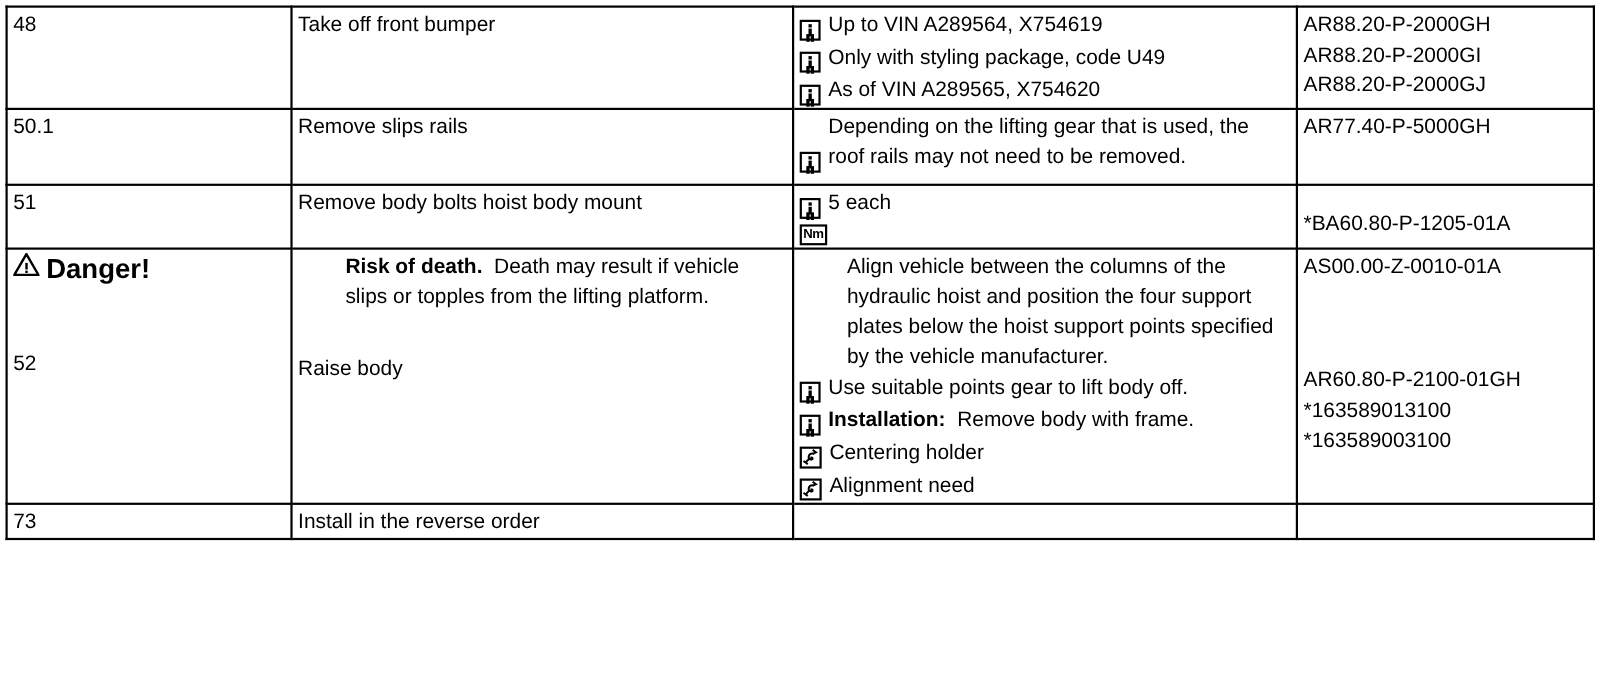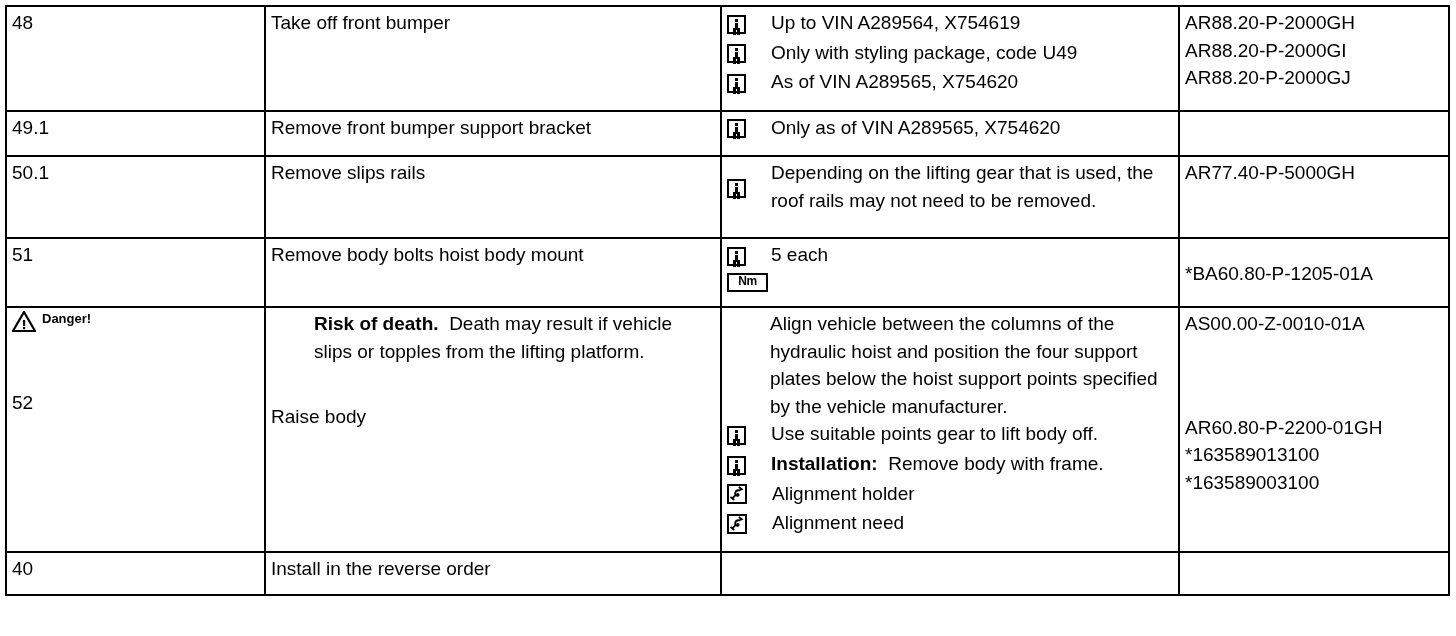--- a/index.html
+++ b/index.html
@@ -26,21 +26,21 @@
     border-collapse: collapse;
     table-layout: fixed;
     width: 1443px;
     margin: 5px 0 0 5px;
     background: #ffffff;
   }
 
   table.work-table td {
     border: 2px solid #000000;
     vertical-align: top;
-    padding: 2px 5px 12px 5px;
+    padding: 2px 5px 0 5px;
     font-size: 19px;
     line-height: 1.45;
     background: #ffffff;
   }
 
   
   col.c-step   { width: 259px; }
   col.c-task   { width: 456px; }
   col.c-note   { width: 458px; }
   col.c-doc    { width: 270px; }
@@ -53,22 +53,22 @@
   .line {
     display: block;
     white-space: nowrap;
   }
 
   .spacer-line { display: block; height: 19px; }
 
   
   .note-line {
     display: flex;
-    align-items: center;
-    gap: 25px;
+    align-items: flex-end;
+    gap: 7px;
     margin-bottom: 2px;
   }
   .note-line .note-text {
     display: block;
     flex: 1 1 auto;
   }
   .note-para {
     display: block;
     margin-bottom: 0;
     margin-left: 43px;
@@ -108,21 +108,21 @@
     height: 7px;
     background: #000000;
     box-shadow: -2px 5px 0 0 #000000, 2px 5px 0 0 #000000;
   }
 
   
   .ico-nm {
     border: 2px solid #000000;
     box-sizing: border-box;
     background: #ffffff;
-    width: 41px;
+    width: 25px;
     height: 19px;
     margin-top: 3px;
     overflow: hidden;
   }
   .ico-nm .nm-txt {
     position: absolute;
     left: 0;
     right: 0;
     top: -1px;
     text-align: center;
@@ -150,21 +150,21 @@
     height: 21px;
     margin-top: 1px;
   }
   .ico-warn svg { display: block; }
 
   .danger-head {
     display: flex;
     align-items: flex-start;
     gap: 6px;
     font-weight: bold;
-    font-size: 13px;
+    font-size: 25px;
   }
   .danger-label { display: block; line-height: 1.2; margin-top: 1px; }
 
   .bold { font-weight: bold; }
   .gap-after-bold::after { content: "\00a0"; }
 </style>
 </head>
 <body>
 
 <div class="sheet">
@@ -201,35 +201,20 @@
             <span class="note-text">As of VIN A289565, X754620</span>
           </div>
         </td>
         <td class="cell-doc">
           <span class="line">AR88.20-P-2000GH</span>
           <span class="line">AR88.20-P-2000GI</span>
           <span class="line">AR88.20-P-2000GJ</span>
         </td>
       </tr>
 
-      <tr>
-        <td class="cell-step">
-          <span class="line">49.1</span>
-        </td>
-        <td class="cell-task">
-          <span class="line">Remove front bumper support bracket</span>
-        </td>
-        <td class="cell-note">
-          <div class="note-line">
-            <span class="ico ico-info"></span>
-            <span class="note-text">Only as of VIN A289565, X754620</span>
-          </div>
-        </td>
-        <td class="cell-doc">&nbsp;</td>
-      </tr>
 
       <tr>
         <td class="cell-step">
           <span class="line">50.1</span>
           <span class="spacer-line"></span>
           <span class="spacer-line"></span>
         </td>
         <td class="cell-task">
           <span class="line">Remove slips rails</span>
         </td>
@@ -301,46 +286,46 @@
           <div class="note-line">
             <span class="ico ico-info"></span>
             <span class="note-text"><span class="bold gap-after-bold">Installation:</span> <span>Remove body with frame.</span></span>
           </div>
           <div class="note-line">
             <span class="ico ico-tool">
               <svg width="16" height="16" viewBox="0 0 16 16" aria-hidden="true">
                 <path d="M10.5 1.5 L12.8 3.2 L10.4 4.3 M10.4 4.3 C8.4 4.0 6.6 5.1 6.2 6.9 C5.9 8.3 6.7 9.3 7.8 9.7 C8.9 10.1 9.6 9.6 9.7 8.9 C9.8 8.2 9.2 7.7 8.6 7.9 M6.6 9.0 L3.4 12.4 M3.4 12.4 L2.2 11.6 M3.4 12.4 L4.6 13.4" fill="none" stroke="#000" stroke-width="1.8" stroke-linecap="square"></path>
               </svg>
             </span>
-            <span class="note-text">Alignment holder</span>
+            <span class="note-text">Centering holder</span>
           </div>
           <div class="note-line">
             <span class="ico ico-tool">
               <svg width="16" height="16" viewBox="0 0 16 16" aria-hidden="true">
                 <path d="M10.5 1.5 L12.8 3.2 L10.4 4.3 M10.4 4.3 C8.4 4.0 6.6 5.1 6.2 6.9 C5.9 8.3 6.7 9.3 7.8 9.7 C8.9 10.1 9.6 9.6 9.7 8.9 C9.8 8.2 9.2 7.7 8.6 7.9 M6.6 9.0 L3.4 12.4 M3.4 12.4 L2.2 11.6 M3.4 12.4 L4.6 13.4" fill="none" stroke="#000" stroke-width="1.8" stroke-linecap="square"></path>
               </svg>
             </span>
             <span class="note-text">Alignment need</span>
           </div>
         </td>
         <td class="cell-doc">
           <span class="line">AS00.00-Z-0010-01A</span>
           <span class="spacer-line"></span>
           <span class="spacer-line"></span>
           <span class="spacer-line"></span>
           <span class="spacer-line"></span>
-          <span class="line">AR60.80-P-2200-01GH</span>
+          <span class="line">AR60.80-P-2100-01GH</span>
           <span class="line">*163589013100</span>
           <span class="line">*163589003100</span>
         </td>
       </tr>
 
       <tr>
         <td class="cell-step">
-          <span class="line">40</span>
+          <span class="line">73</span>
         </td>
         <td class="cell-task">
           <span class="line">Install in the reverse order</span>
         </td>
         <td class="cell-note">&nbsp;</td>
         <td class="cell-doc">&nbsp;</td>
       </tr>
 
     </tbody>
   </table>

